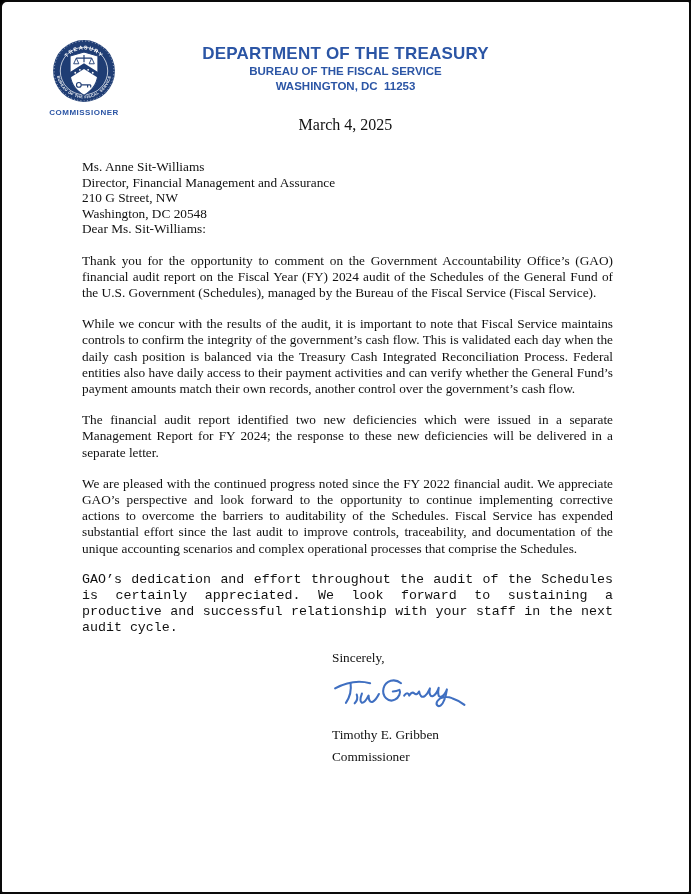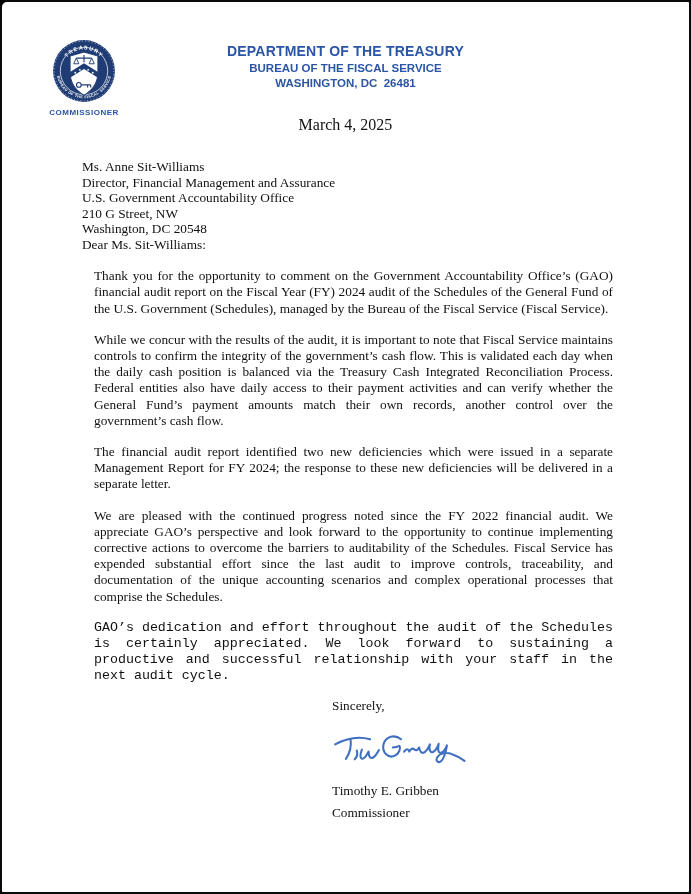--- a/index.html
+++ b/index.html
@@ -33,21 +33,21 @@
   }
   .letterhead {
     position: absolute;
     left: 0; right: 0; top: 42px;
     text-align: center;
     font-family: "Liberation Sans", sans-serif;
     color: #2b55a5;
     font-weight: bold;
     line-height: 1.12;
   }
-  .lh-line1 { font-size: 14px; letter-spacing: 0.2px; }
+  .lh-line1 { font-size: 17px; letter-spacing: 0.2px; }
   .lh-line2, .lh-line3 { font-size: 11.5px; margin-top: 2px; white-space: pre-wrap; }
 
   .date-line {
     position: absolute;
     left: 0; right: 0; top: 114px;
     text-align: center;
     font-size: 16px;
   }
 
   
@@ -55,28 +55,28 @@
     position: absolute;
     left: 80px; top: 157px;
     width: 531px;
     font-size: 13.3px;
     line-height: 16.2px;
   }
   .addr-line { line-height: 15.6px; }
   .recipient { }
   .salutation { margin-bottom: 15px; font-family: Liberation Serif, serif; }
   .para {
-    margin: 0 0 15px 12px;
+    margin: 0 0 15px 0;
     text-align: justify;
   }
   .para:last-of-type { margin-bottom: 13px; font-family: Liberation Mono, monospace; }
 
   
   .closing-block { margin-left: 250px; }
-  .sincerely { margin-bottom: 10px; }
+  .sincerely { margin-bottom: 2px; }
   .signature-wrap { height: 52px; padding-top: 4px; }
   .sig-name, .sig-title { line-height: 22px; }
 </style>
 </head>
 <body>
 
 <div class="page">
 
   <div class="seal-block">
     <svg class="seal-svg" width="66" height="66" viewBox="0 0 64 64">
@@ -111,31 +111,30 @@
       <line x1="29.3" y1="45.5" x2="38.5" y2="45.5" stroke="#1f3d74" stroke-width="1.1"></line>
       <line x1="35.5" y1="45.5" x2="35.5" y2="48" stroke="#1f3d74" stroke-width="1.1"></line>
       <line x1="38.5" y1="45.5" x2="38.5" y2="48" stroke="#1f3d74" stroke-width="1.1"></line>
     </svg>
     <div class="seal-label">COMMISSIONER</div>
   </div>
 
   <div class="letterhead">
     <div class="lh-line1">DEPARTMENT OF THE TREASURY</div>
     <div class="lh-line2">BUREAU OF THE FISCAL SERVICE</div>
-    <div class="lh-line3">WASHINGTON, DC  26481</div>
+    <div class="lh-line3">WASHINGTON, DC  11253</div>
   </div>
 
   <div class="date-line">March 4, 2025</div>
 
   <div class="letter-body">
 
     <div class="recipient">
       <div class="addr-line">Ms. Anne Sit-Williams</div>
       <div class="addr-line">Director, Financial Management and Assurance</div>
-      <div class="addr-line">U.S. Government Accountability Office</div>
       <div class="addr-line">210 G Street, NW</div>
       <div class="addr-line">Washington, DC 20548</div>
     </div>
 
     <div class="salutation">Dear Ms. Sit-Williams:</div>
 
     <p class="para">Thank you for the opportunity to comment on the Government Accountability Office’s (GAO) financial audit report on the Fiscal Year (FY) 2024 audit of the Schedules of the General Fund of the U.S. Government (Schedules), managed by the Bureau of the Fiscal Service (Fiscal Service).</p>
     <p class="para">While we concur with the results of the audit, it is important to note that Fiscal Service maintains controls to confirm the integrity of the government’s cash flow. This is validated each day when the daily cash position is balanced via the Treasury Cash Integrated Reconciliation Process. Federal entities also have daily access to their payment activities and can verify whether the General Fund’s payment amounts match their own records, another control over the government’s cash flow.</p>
     <p class="para">The financial audit report identified two new deficiencies which were issued in a separate Management Report for FY 2024; the response to these new deficiencies will be delivered in a separate letter.</p>
     <p class="para">We are pleased with the continued progress noted since the FY 2022 financial audit. We appreciate GAO’s perspective and look forward to the opportunity to continue implementing corrective actions to overcome the barriers to auditability of the Schedules. Fiscal Service has expended substantial effort since the last audit to improve controls, traceability, and documentation of the unique accounting scenarios and complex operational processes that comprise the Schedules.</p>

